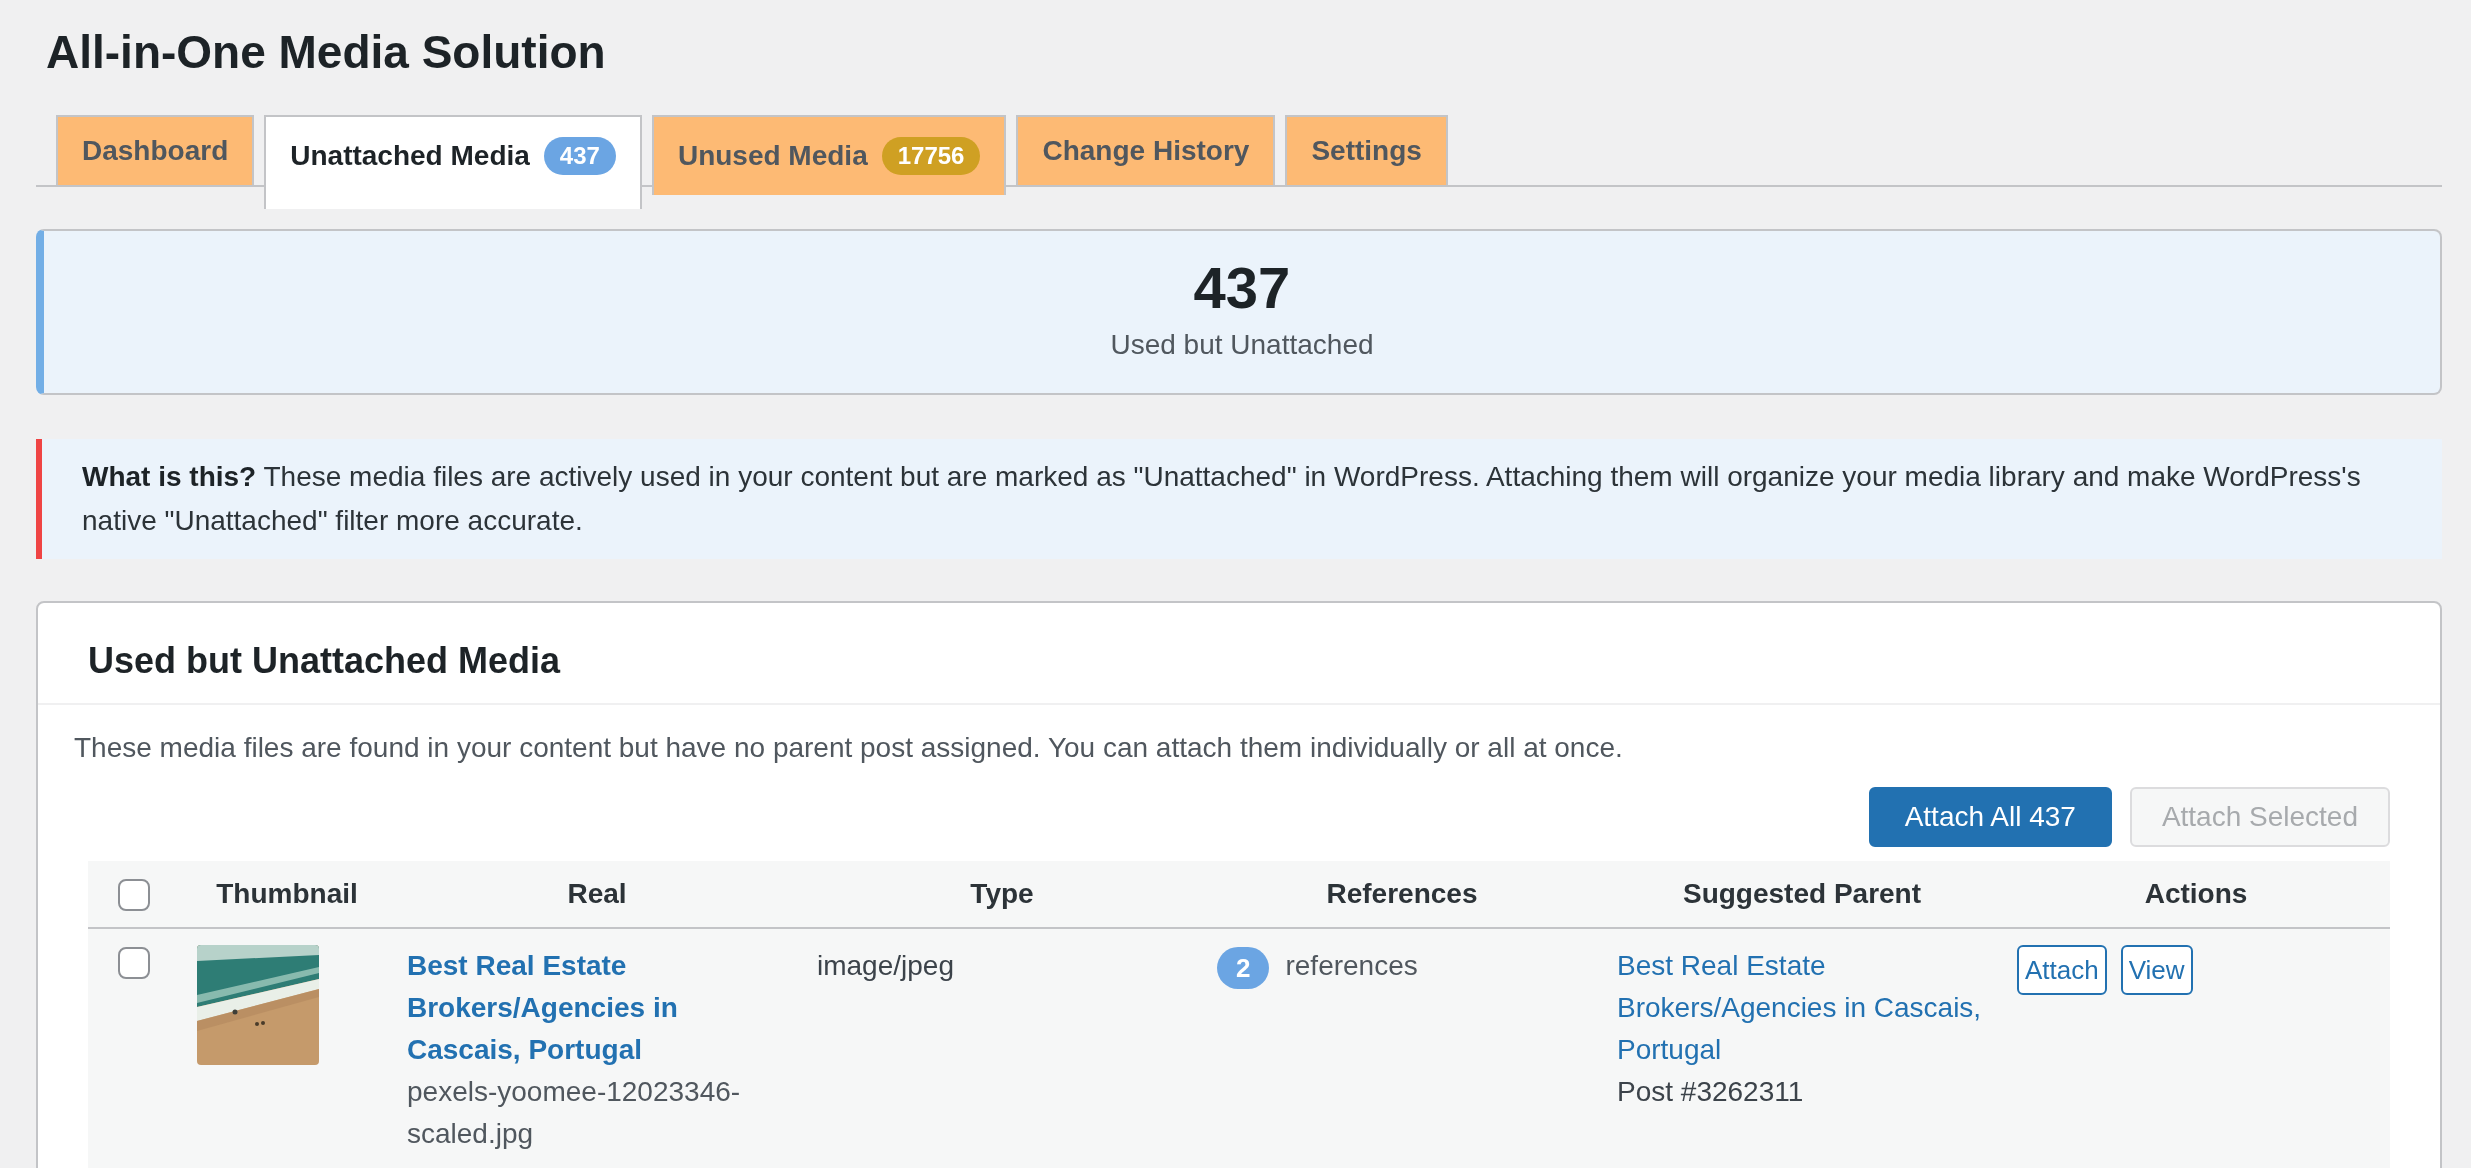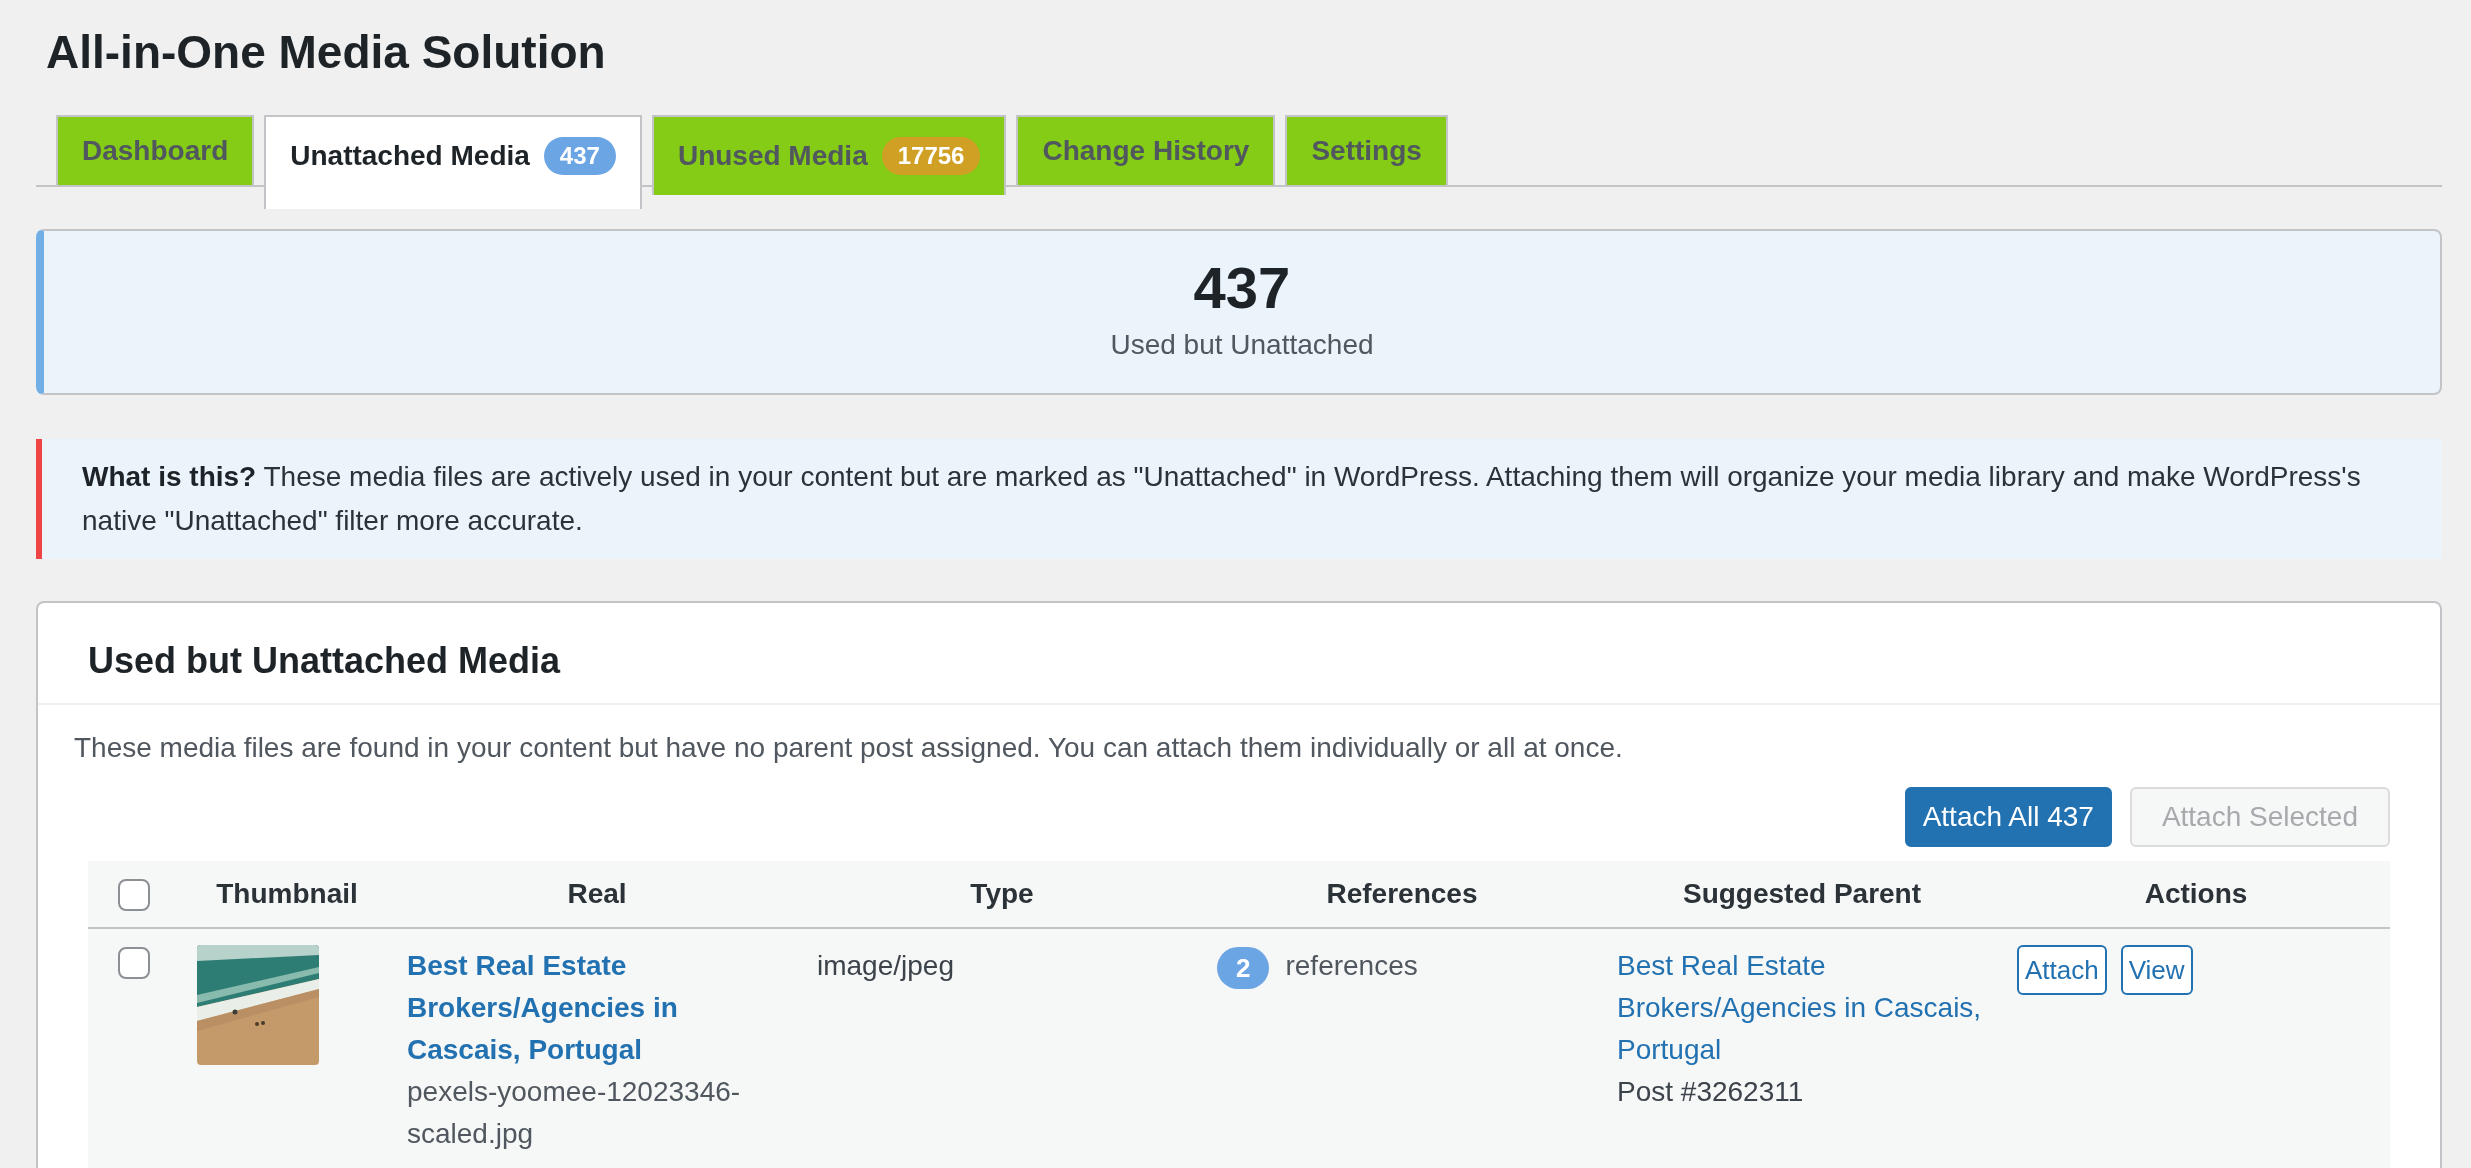--- a/index.html
+++ b/index.html
@@ -23,21 +23,21 @@
   
   .nav-tabs {
     margin-top: 37px;
     padding-left: 20px;
     border-bottom: 2px solid #c3c4c7;
     display: flex; align-items: flex-start; gap: 10px;
     height: 72px;
   }
   .nav-tab {
     display: flex; align-items: center; gap: 14px;
-    background: #84cc16;
+    background: #fdba74;
     border: 2px solid #c3c4c7;
     border-bottom: none;
     color: #50575e;
     font-size: 28px; font-weight: 700; line-height: 28px;
     padding: 20px 24px;
     cursor: pointer;
     white-space: nowrap;
   }
   .nav-tab.active {
     background: #ffffff;
@@ -93,21 +93,21 @@
     font-size: 28px; line-height: 30px; color: #50575e;
   }
   .actions-bar {
     display: flex; justify-content: flex-end; gap: 18px;
     padding: 24px 50px 14px;
   }
   .btn { font-family: inherit; font-size: 28px; line-height: 28px; border-radius: 6px; cursor: pointer; }
   .btn-primary {
     background: #2271b1; color: #fff;
     border: 2px solid #2271b1;
-    padding: 14px 16px; font-weight: 400;
+    padding: 14px 34px; font-weight: 400;
   }
   .btn-disabled {
     background: #f6f7f7; color: #a7aaad;
     border: 2px solid #dcdcde;
     padding: 14px 30px;
     cursor: default;
   }
   .btn-outline {
     background: #fff; color: #2271b1;
     border: 2px solid #2271b1;

